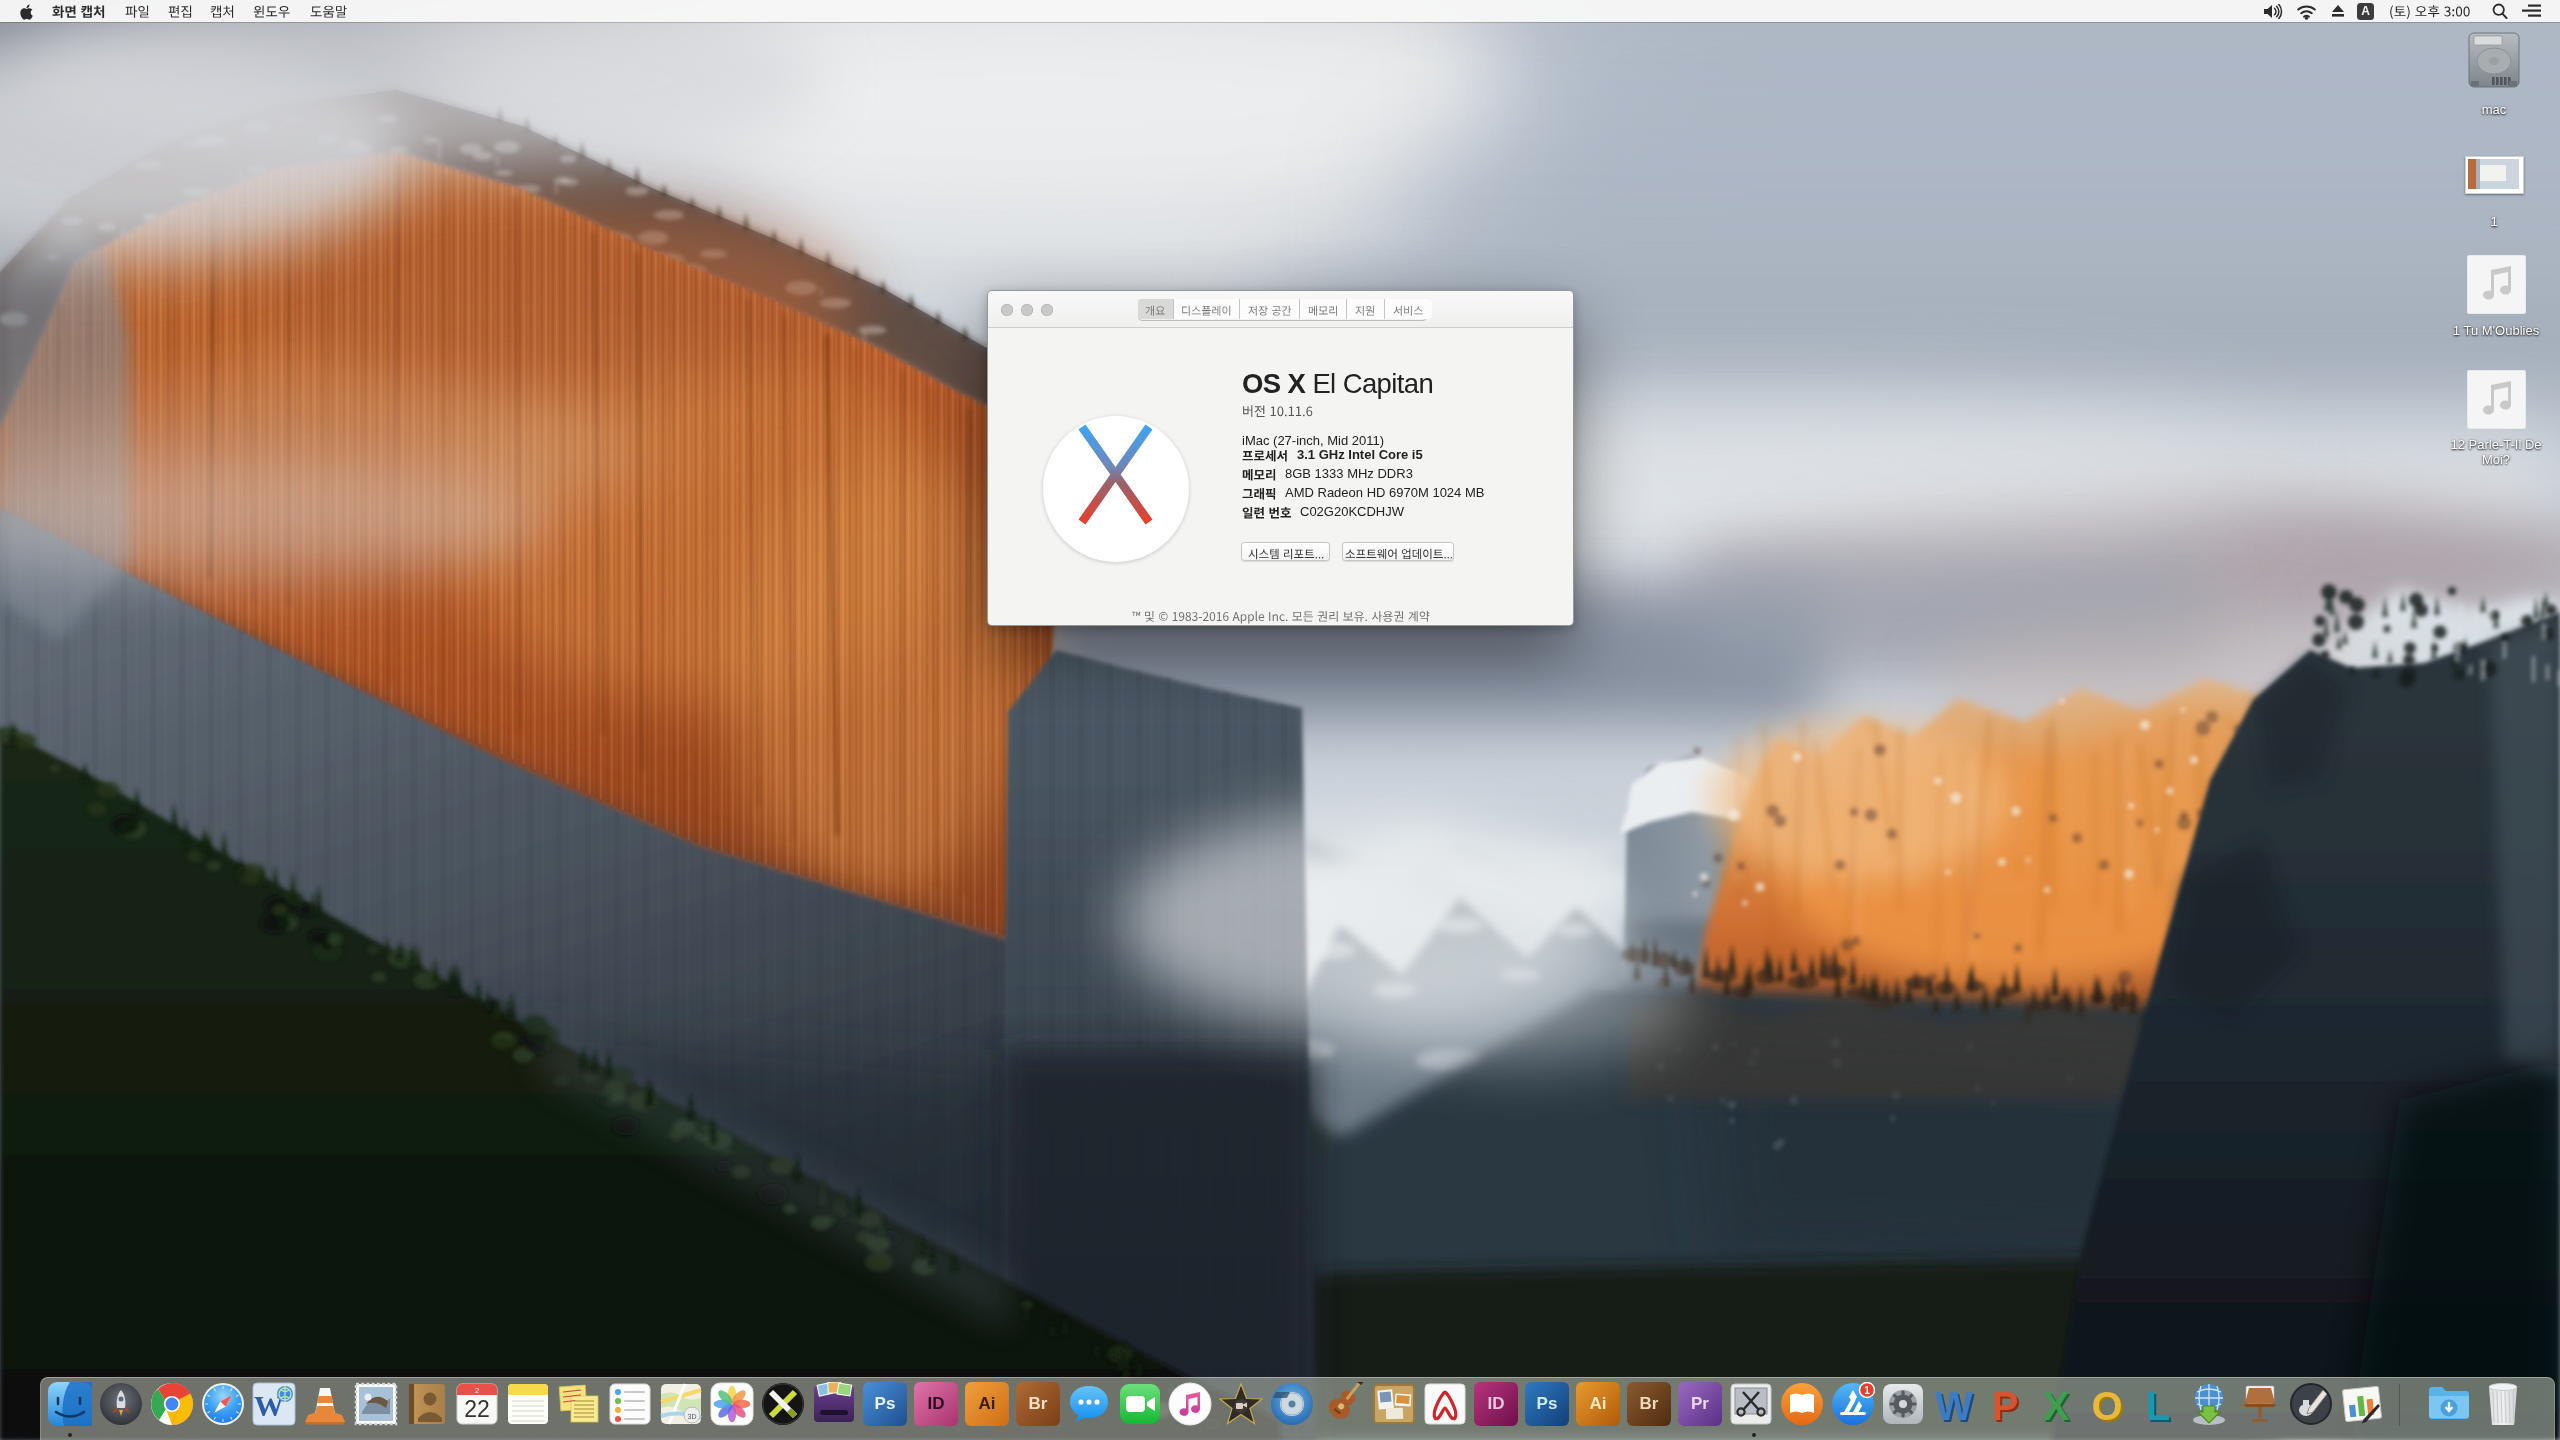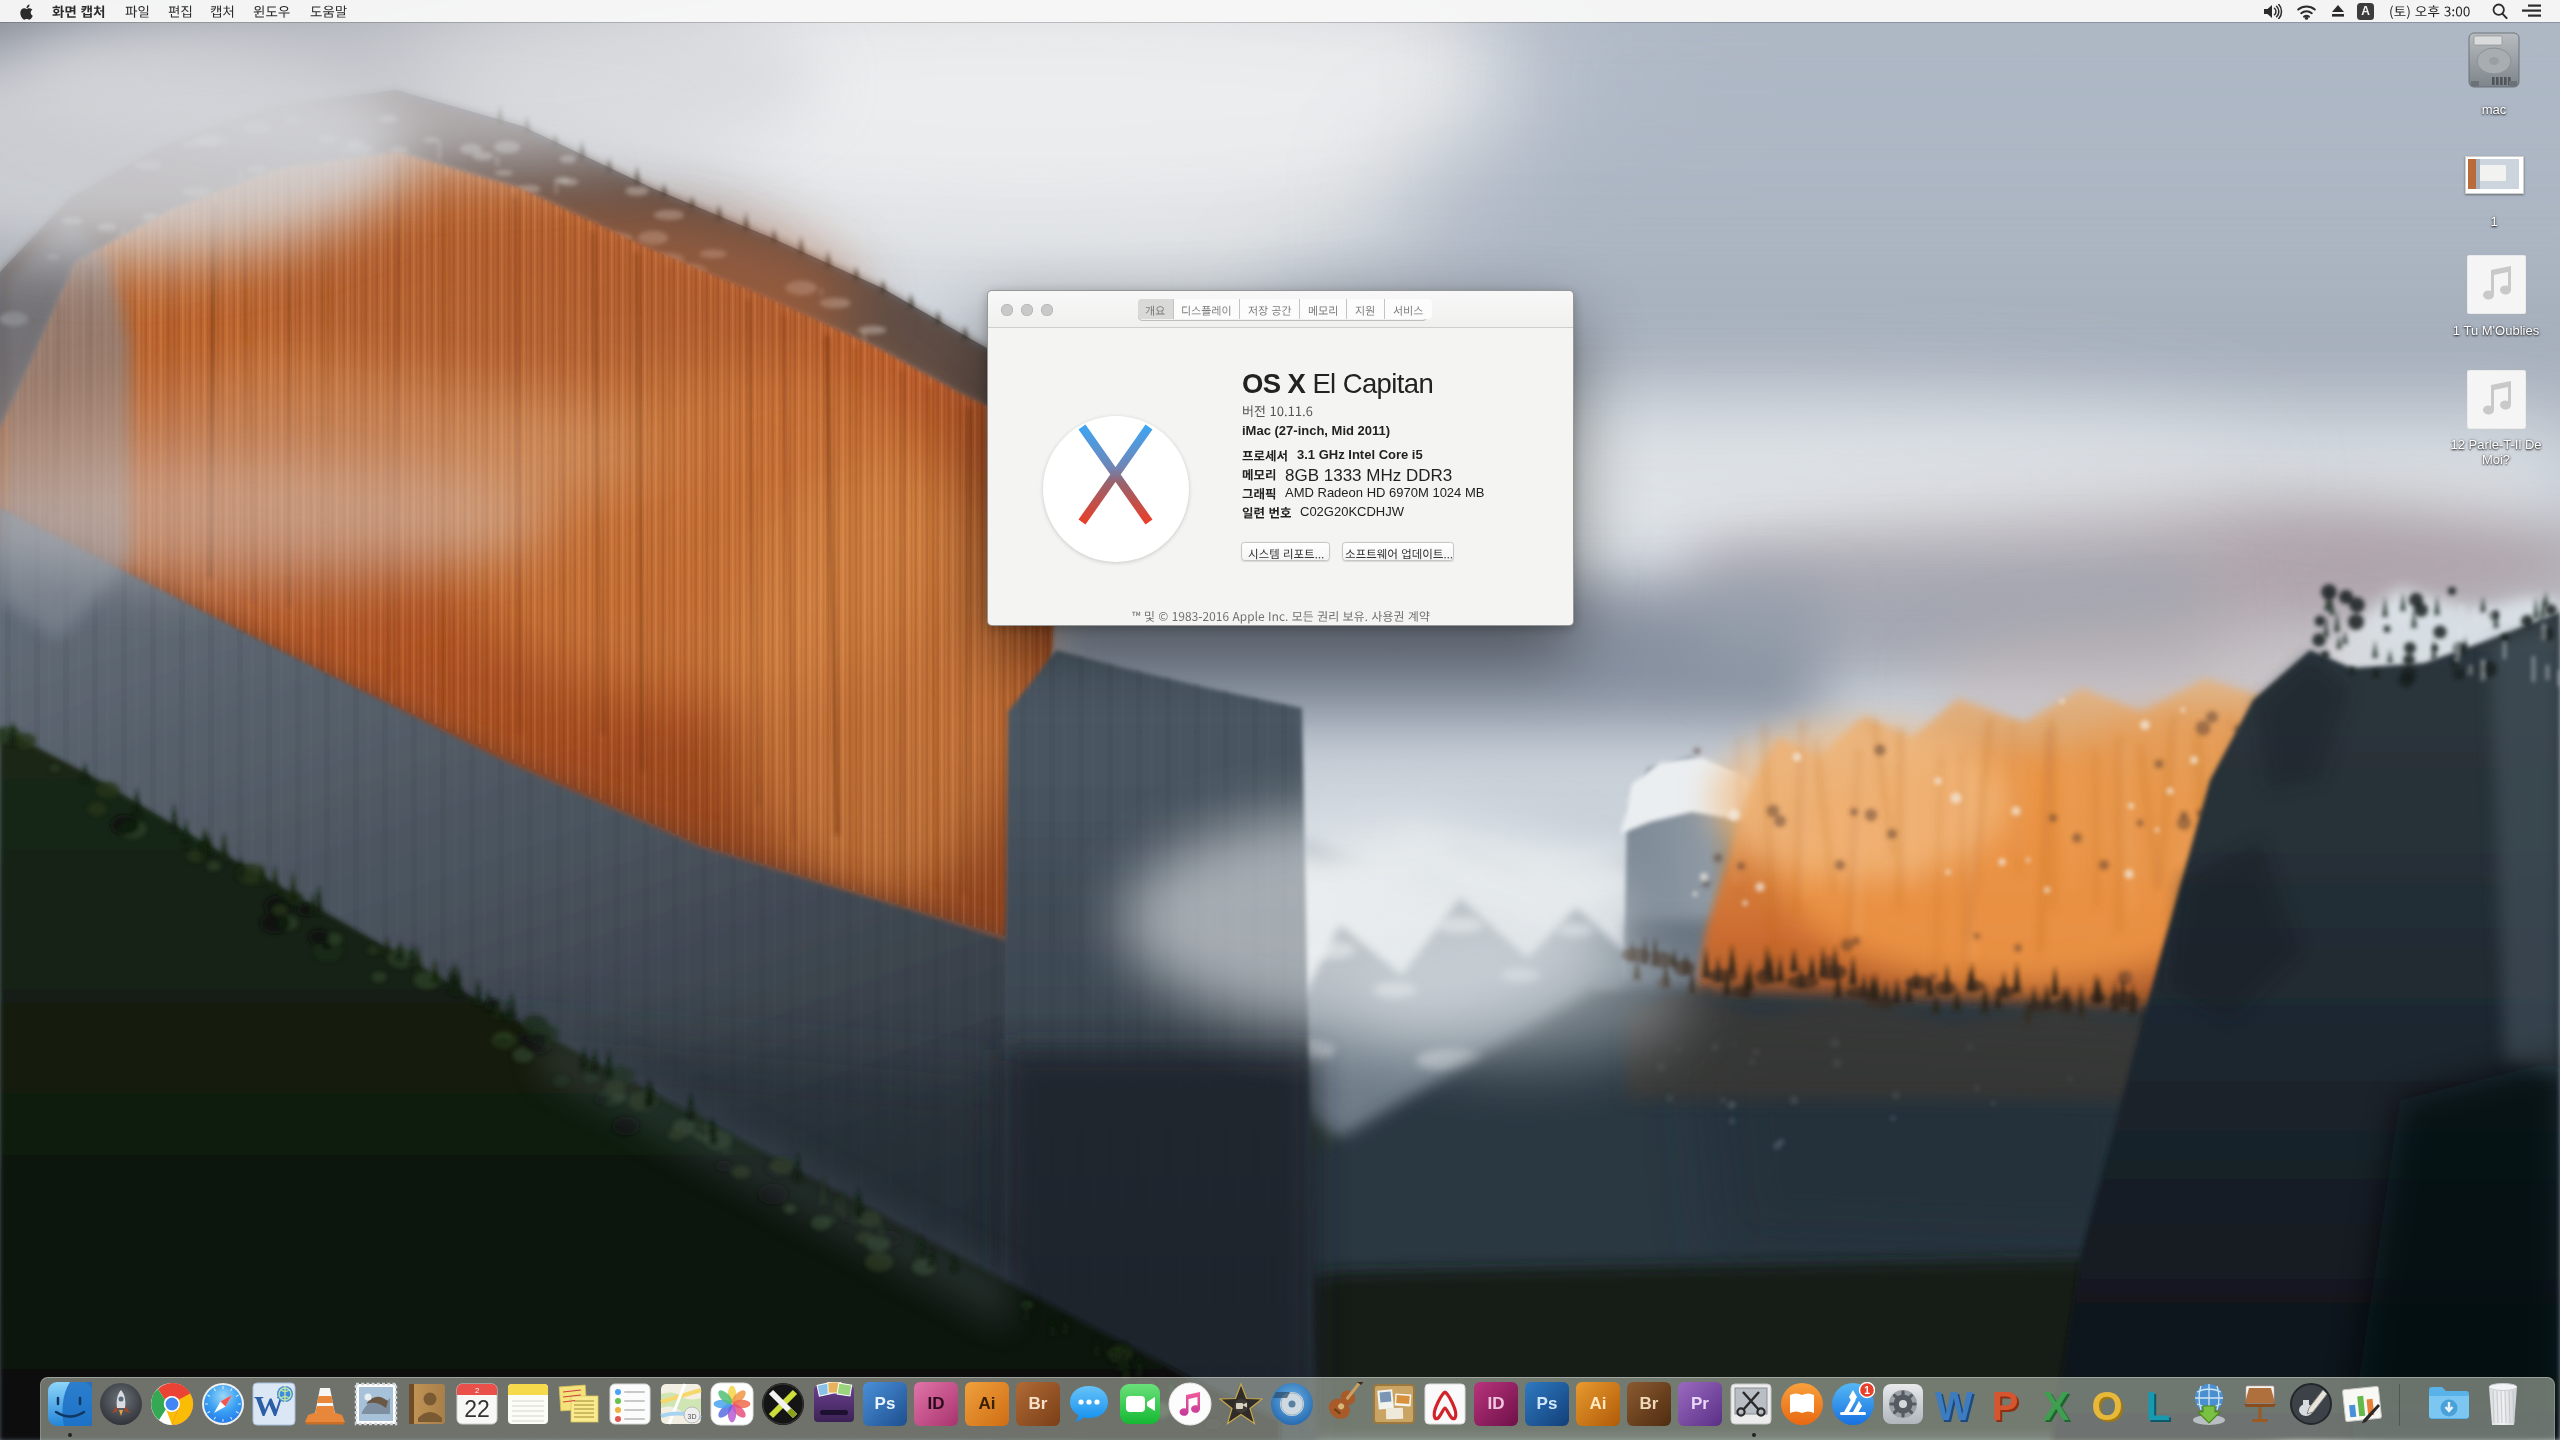--- a/index.html
+++ b/index.html
@@ -787,29 +787,29 @@
             <stop offset="0.58" stop-color="#96636f"></stop>
             <stop offset="1" stop-color="#e83f2a"></stop>
           </linearGradient>
         </defs>
         <path d="M39 11 L106 106 M106 11 L39 106" stroke="url(#xg)" stroke-width="8.5" fill="none"></path>
       </svg></div>
     <div class="abs" style="left:254px;top:77px;font-size:27.5px;color:#222;letter-spacing:-0.6px;"><span style="font-weight:700;text-align:right;">OS X</span> <span style="font-weight:400;">El Capitan</span></div>
     <div class="abs" style="left:254px;top:110px;"><svg class="" width="73" height="19" viewBox="0 -15.1 73 19" style="overflow:visible">
         <path transform="translate(0,0)" d="M2.2 -5.9H5.5V-2.8H2.2ZM1.1 -9.8V-1.9H6.5V-5.5H9.3V1H10.3V-10.8H9.3V-6.4H6.5V-9.8H5.5V-6.8H2.2V-9.8Z M21.2 -10.7V-7.5H18.8V-6.6H21.2V-2.1H22.3V-10.7ZM14.8 -2.9V0.8H22.6V-0.1H15.8V-2.9ZM13 -9.8V-8.9H15.6V-8.3C15.6 -6.7 14.4 -5.1 12.6 -4.5L13.2 -3.6C14.6 -4.1 15.7 -5.2 16.2 -6.6C16.7 -5.3 17.7 -4.4 19 -3.9L19.5 -4.7C17.8 -5.3 16.7 -6.8 16.7 -8.3V-8.9H19.3V-9.8Z M28.7 0H33.9V-1H32V-9.5H31.1C30.6 -9.2 30 -9 29.1 -8.9V-8.1H30.8V-1H28.7Z M38.4 0.2C40.2 0.2 41.4 -1.5 41.4 -4.8C41.4 -8.1 40.2 -9.7 38.4 -9.7C36.6 -9.7 35.4 -8.1 35.4 -4.8C35.4 -1.5 36.6 0.2 38.4 0.2ZM38.4 -0.8C37.3 -0.8 36.6 -2 36.6 -4.8C36.6 -7.6 37.3 -8.8 38.4 -8.8C39.5 -8.8 40.2 -7.6 40.2 -4.8C40.2 -2 39.5 -0.8 38.4 -0.8Z M43.8 0.2C44.3 0.2 44.7 -0.2 44.7 -0.7C44.7 -1.3 44.3 -1.6 43.8 -1.6C43.3 -1.6 42.9 -1.3 42.9 -0.7C42.9 -0.2 43.3 0.2 43.8 0.2Z M46.7 0H52V-1H50.1V-9.5H49.2C48.6 -9.2 48 -9 47.2 -8.9V-8.1H48.9V-1H46.7Z M54 0H59.2V-1H57.3V-9.5H56.4C55.8 -9.2 55.2 -9 54.4 -8.9V-8.1H56.1V-1H54Z M61.8 0.2C62.3 0.2 62.7 -0.2 62.7 -0.7C62.7 -1.3 62.3 -1.6 61.8 -1.6C61.4 -1.6 61 -1.3 61 -0.7C61 -0.2 61.4 0.2 61.8 0.2Z M67.6 0.2C69 0.2 70.3 -1.1 70.3 -2.9C70.3 -4.9 69.3 -5.9 67.7 -5.9C66.9 -5.9 66.1 -5.5 65.5 -4.8C65.5 -7.7 66.6 -8.7 68 -8.7C68.5 -8.7 69.1 -8.4 69.5 -8L70.1 -8.7C69.6 -9.3 68.9 -9.7 67.9 -9.7C66.1 -9.7 64.4 -8.3 64.4 -4.5C64.4 -1.4 65.7 0.2 67.6 0.2ZM65.5 -3.8C66.1 -4.7 66.9 -5 67.5 -5C68.6 -5 69.2 -4.2 69.2 -2.9C69.2 -1.6 68.5 -0.8 67.6 -0.8C66.4 -0.8 65.6 -1.8 65.5 -3.8Z" fill="#555"></path>
       </svg></div>
-    <div class="abs" style="left:254px;top:132px;font-size:13px;font-weight:bold;color:#222;">iMac (27-inch, Mid 2011)</div>
+    <div class="abs" style="left:254px;top:142px;font-size:13px;font-weight:normal;color:#222;">iMac (27-inch, Mid 2011)</div>
     <div class="abs" style="left:254px;top:155px;"><svg class="" width="48" height="18" viewBox="0 -14.5 48 18" style="overflow:visible">
         <path transform="translate(0,0)" d="M0.5 -1.6V-0.2H11V-1.6ZM1.4 -4.7V-3.4H10.1V-4.7H8.6V-8.1H10.1V-9.5H1.3V-8.1H2.9V-4.7ZM4.5 -8.1H6.9V-4.7H4.5Z M13.2 -4.6V-3.2H16.4V-1.5H12V-0.2H22.5V-1.5H18.1V-3.2H21.6V-4.6H14.9V-5.9H21.3V-9.7H13.2V-8.4H19.7V-7.2H13.2Z M31.9 -10.5V1.1H33.5V-10.5ZM29.5 -10.3V-6.6H28.1V-5.2H29.5V0.6H31.1V-10.3ZM25.6 -9.5V-7.5C25.6 -5.6 25 -3.5 23.3 -2.5L24.3 -1.2C25.3 -1.8 26 -2.9 26.4 -4.2C26.8 -3.1 27.4 -2.1 28.4 -1.5L29.3 -2.8C27.7 -3.8 27.2 -5.7 27.2 -7.6V-9.5Z M43.1 -10.5V-6.9H40.9V-5.5H43.1V1.1H44.7V-10.5ZM37.7 -9.6V-7.9C37.7 -5.7 36.8 -3.5 34.9 -2.6L35.9 -1.2C37.2 -1.9 38 -3.1 38.5 -4.6C39 -3.2 39.9 -2 41.1 -1.4L42.1 -2.7C40.2 -3.6 39.4 -5.7 39.4 -7.9V-9.6Z" fill="#222"></path>
       </svg></div>
     <div class="abs" style="left:309px;top:156px;font-size:13px;color:#222;font-weight:bold;">3.1 GHz Intel Core i5</div>
     <div class="abs" style="left:254px;top:174px;"><svg class="" width="36" height="18" viewBox="0 -14.5 36 18" style="overflow:visible">
         <path transform="translate(0,0)" d="M3.9 -8V-3.1H2.4V-8ZM8.9 -10.5V1.1H10.5V-10.5ZM6.5 -10.3V-6.3H5.4V-9.3H0.8V-1.8H5.4V-4.9H6.5V0.6H8.1V-10.3Z M19.7 -8.3V-5.2H14.8V-8.3ZM13.1 -9.6V-3.9H16.4V-1.6H12V-0.2H22.5V-1.6H18.1V-3.9H21.4V-9.6Z M31.5 -10.5V1.1H33.1V-10.5ZM24.1 -9.5V-8.2H27.9V-6.3H24.1V-1.6H25.2C27.3 -1.6 29 -1.6 30.9 -2L30.7 -3.3C29.1 -3 27.6 -2.9 25.8 -2.9V-5H29.6V-9.5Z" fill="#222"></path>
       </svg></div>
-    <div class="abs" style="left:297px;top:175px;font-size:17px;color:#222;">8GB 1333 MHz DDR3</div>
+    <div class="abs" style="left:297px;top:175px;font-size:13px;color:#222;">8GB 1333 MHz DDR3</div>
     <div class="abs" style="left:254px;top:193px;"><svg class="" width="36" height="18" viewBox="0 -14.5 36 18" style="overflow:visible">
         <path transform="translate(0,0)" d="M0.5 -1.8V-0.4H11V-1.8ZM1.6 -9.4V-8.1H8V-8C8 -6.5 8 -4.8 7.6 -2.6L9.3 -2.5C9.7 -4.8 9.7 -6.4 9.7 -8V-9.4Z M12.3 -9.3V-8H15.1V-6.2H12.3V-1.5H13.1C14.6 -1.5 15.8 -1.5 17.3 -1.7L17.1 -3.1C16 -2.9 15 -2.8 13.9 -2.8V-4.9H16.7V-9.3ZM17.8 -10.3V0.6H19.3V-4.8H20.4V1.1H22V-10.5H20.4V-6.1H19.3V-10.3Z M25.2 -2.9V-1.6H31.5V1.1H33.1V-2.9ZM31.5 -10.5V-3.4H33.1V-10.5ZM23.9 -3.8C25.9 -3.8 28.5 -3.9 30.8 -4.2L30.7 -5.5C30.2 -5.4 29.8 -5.4 29.3 -5.3V-8.3H30.2V-9.6H24V-8.3H24.9V-5.2H23.7ZM26.5 -8.3H27.7V-5.2L26.5 -5.2Z" fill="#222"></path>
       </svg></div>
     <div class="abs" style="left:297px;top:194px;font-size:13px;color:#222;">AMD Radeon HD 6970M 1024 MB</div>
     <div class="abs" style="left:254px;top:212px;"><svg class="" width="52" height="18" viewBox="0 -14.5 52 18" style="overflow:visible">
         <path transform="translate(0,0)" d="M3.8 -10.1C2 -10.1 0.7 -9 0.7 -7.5C0.7 -6 2 -4.9 3.8 -4.9C5.5 -4.9 6.9 -6 6.9 -7.5C6.9 -9 5.5 -10.1 3.8 -10.1ZM3.8 -8.8C4.6 -8.8 5.2 -8.3 5.2 -7.5C5.2 -6.7 4.6 -6.2 3.8 -6.2C2.9 -6.2 2.3 -6.7 2.3 -7.5C2.3 -8.3 2.9 -8.8 3.8 -8.8ZM8.5 -10.5V-4.7H10.1V-10.5ZM2.4 -0.3V1H10.4V-0.3H4.1V-1H10.1V-4.2H2.4V-2.9H8.5V-2.2H2.4Z M12.4 -9.7V-8.3H15.9V-7.2H12.4V-3.3H13.3C15.3 -3.3 16.6 -3.4 18.1 -3.6L17.9 -5C16.7 -4.7 15.6 -4.7 14.1 -4.7V-6H17.5V-9.7ZM18.2 -6.1V-4.8H20V-1.9H21.7V-10.5H20V-8.7H18.2V-7.4H20V-6.1ZM14 -2.6V0.9H22V-0.4H15.6V-2.6Z M29.1 -6.7H31.3V-5.1H29.1ZM27.5 -9.7V-3.7H33V-6.1H35V-1.9H36.7V-10.5H35V-7.4H33V-9.7H31.3V-8H29.1V-9.7ZM29 -2.8V0.9H37V-0.4H30.7V-2.8Z M43.7 -5.9C45.2 -5.9 45.9 -5.6 45.9 -5C45.9 -4.3 45.2 -4 43.7 -4C42.3 -4 41.5 -4.3 41.5 -5C41.5 -5.6 42.3 -5.9 43.7 -5.9ZM42.9 -10.4V-9H39V-7.7H48.5V-9H44.6V-10.4ZM43.7 -7.2C41.3 -7.2 39.8 -6.4 39.8 -5C39.8 -3.7 41 -2.9 42.9 -2.7V-1.4H38.5V-0.1H49V-1.4H44.6V-2.7C46.5 -2.9 47.6 -3.7 47.6 -5C47.6 -6.4 46.1 -7.2 43.7 -7.2Z" fill="#222"></path>
       </svg></div>
     <div class="abs" style="left:312px;top:213px;font-size:13px;color:#222;">C02G20KCDHJW</div>
     <div style="position:absolute;height:17px;background:linear-gradient(#ffffff,#f4f4f4);border:1px solid #c6c6c6;border-radius:3.5px;box-shadow:0 0.5px 1px rgba(0,0,0,0.12);left:253px;top:251px;width:87px;">
       <div style="position:absolute;left:6px;top:2.2px;"><svg class="" width="78" height="17" viewBox="0 -13.3 78 17" style="overflow:visible">

